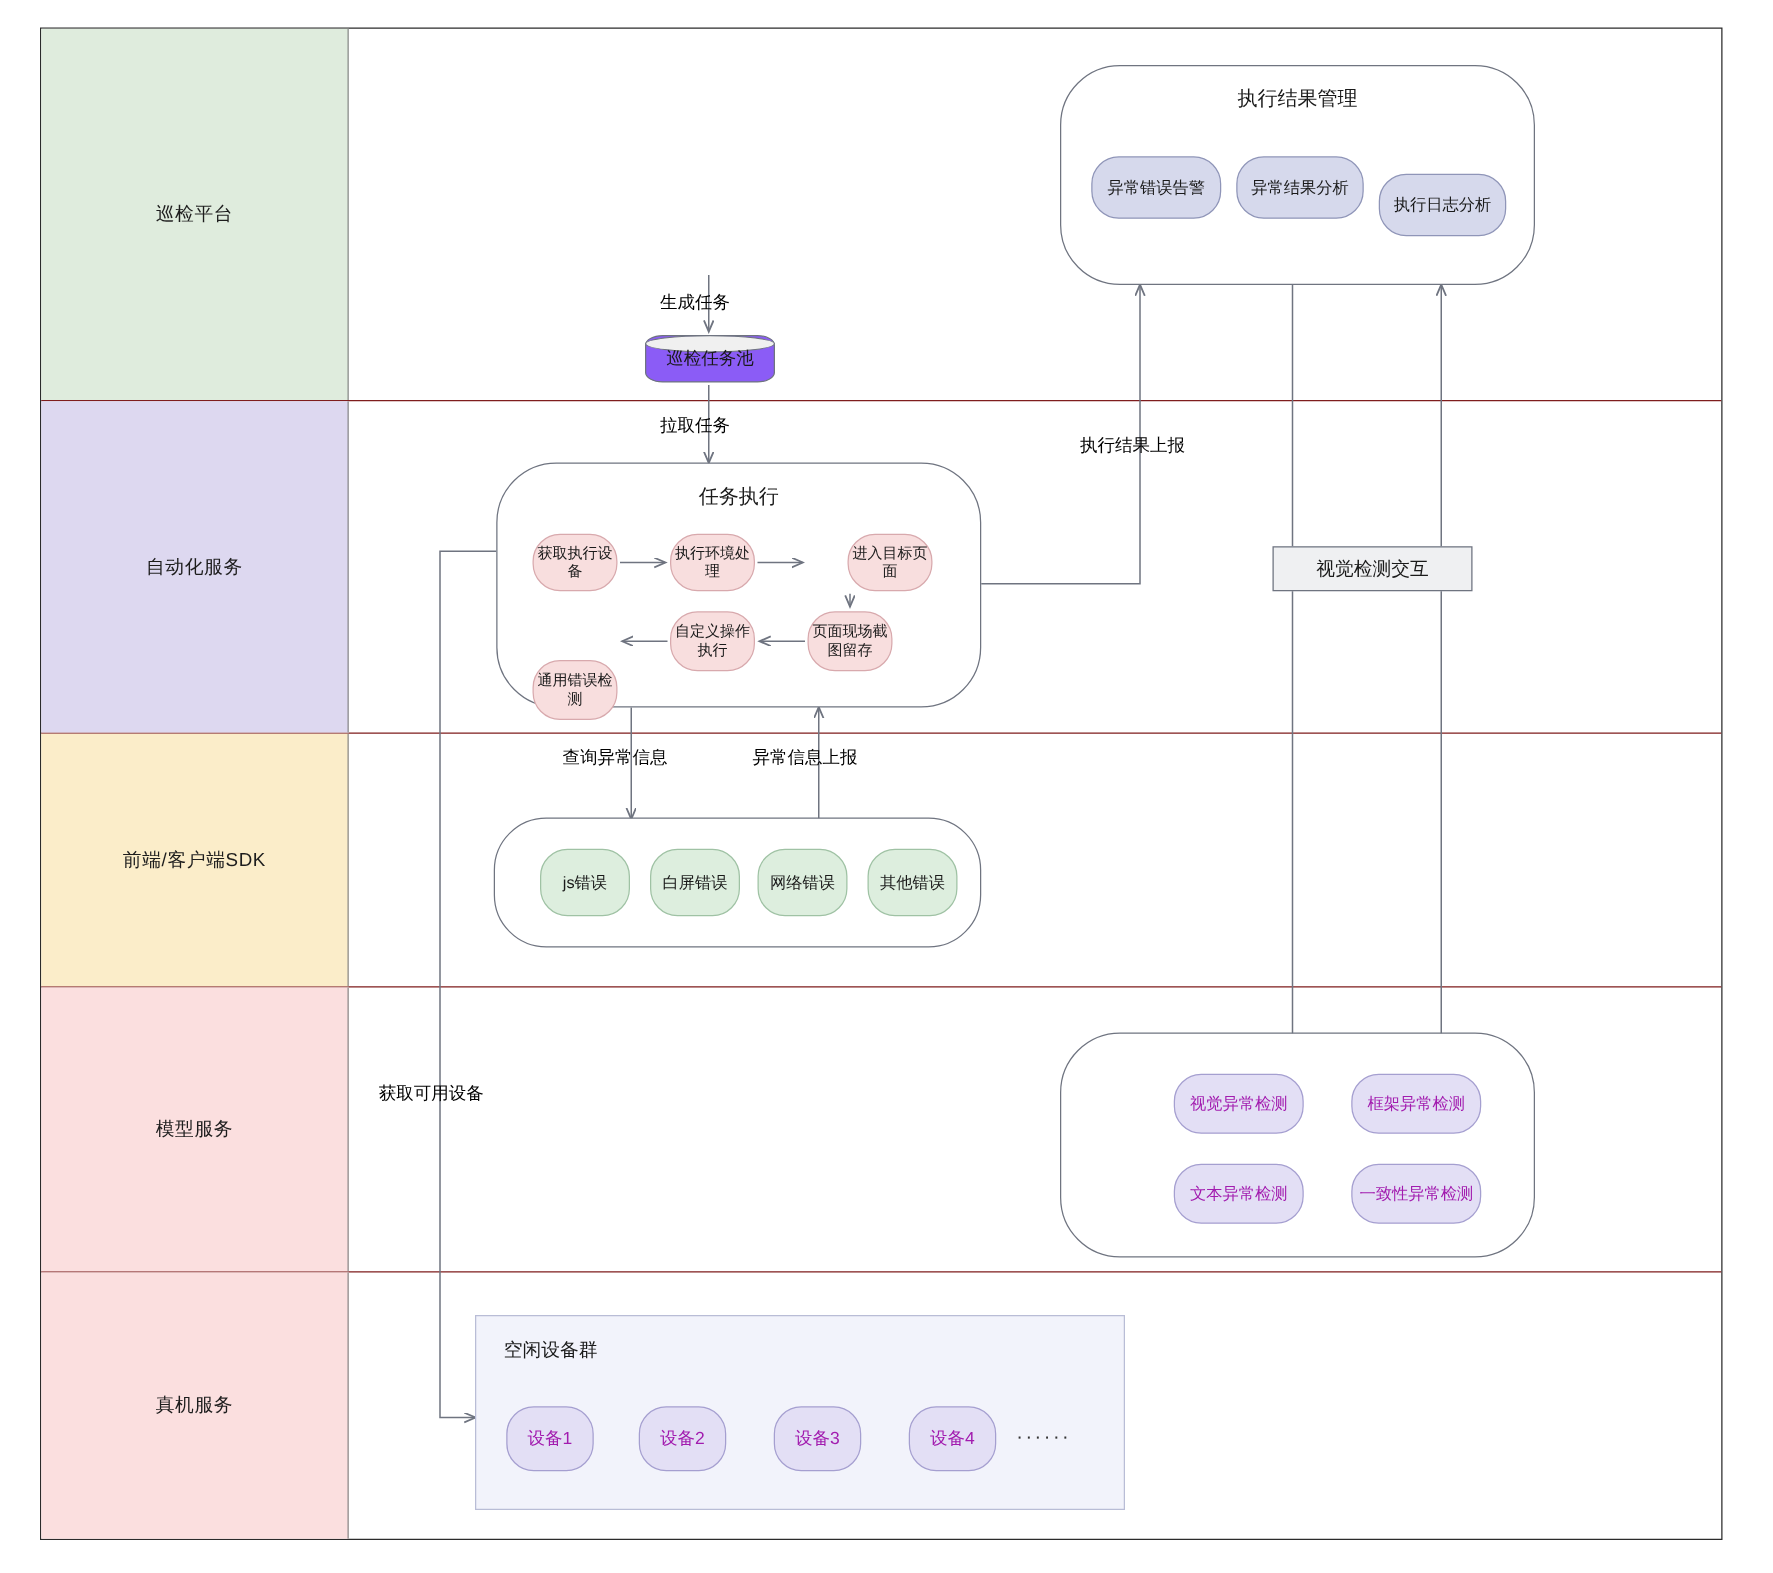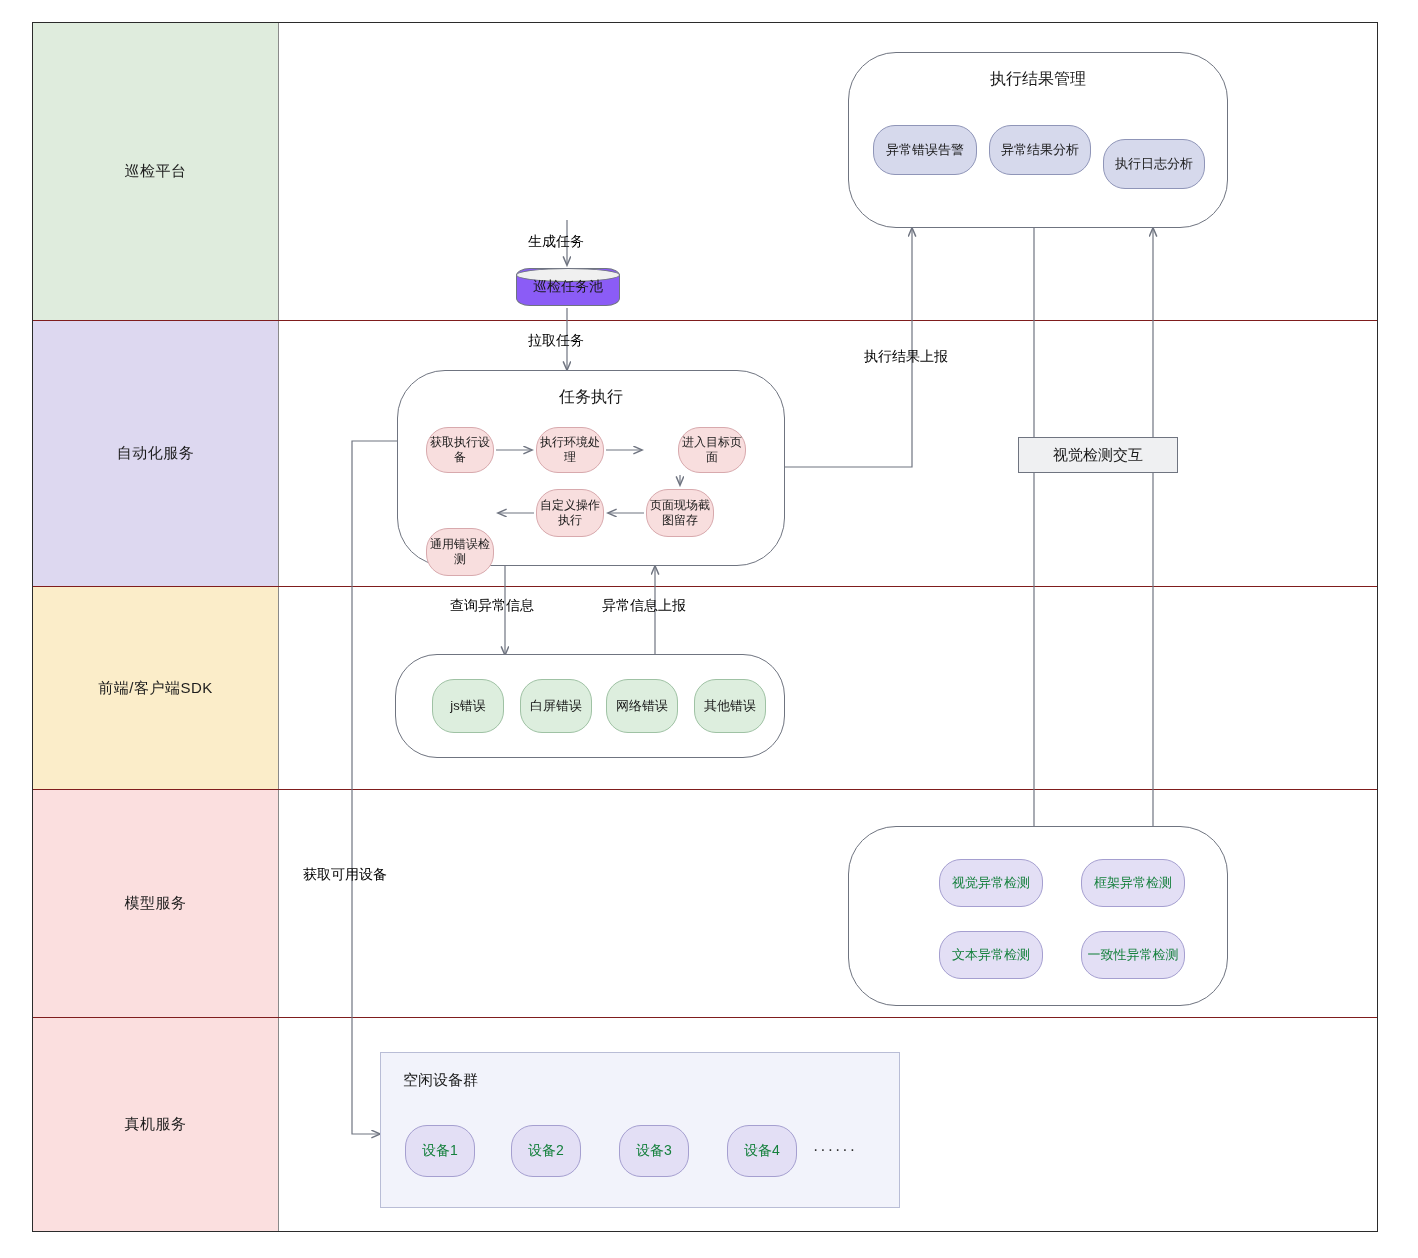--- a/index.html
+++ b/index.html
@@ -15,21 +15,21 @@
   .lane-head span{font-size:15px;color:#1d1d1d;letter-spacing:.5px;}
 
   .group{position:absolute;box-sizing:border-box;border:1.2px solid #6f7480;border-radius:48px;background:#fff;}
   .group-title{position:absolute;left:0;right:0;top:16px;text-align:center;font-size:16px;color:#1a1a1a;}
 
   .pill{position:absolute;box-sizing:border-box;border-radius:22px;display:flex;align-items:center;
         justify-content:center;text-align:center;line-height:1.25;}
   .pill-blue{background:#d6d9ec;border:1.1px solid #8f95b8;color:#1a1a1a;}
   .pill-pink{background:#f8dede;border:1.1px solid #d8a9ad;color:#1a1a1a;}
   .pill-green{background:#ddeede;border:1.1px solid #9fc2a4;color:#1a1a1a;}
-  .pill-violet{background:#e3dff5;border:1.1px solid #a59fd0;color:#15803d;}
+  .pill-violet{background:#e3dff5;border:1.1px solid #a59fd0;color:#a21caf;}
 
   .cyl{position:absolute;box-sizing:border-box;background:#8b5cf6;border:1.2px solid #6f7480;
        border-radius:14px/8px;display:flex;align-items:center;justify-content:center;font-size:14px;color:#1a1a1a;}
   .cyl:before{content:"";position:absolute;left:-1.2px;right:-1.2px;top:-1.2px;height:14px;
               border:1.2px solid #6f7480;border-radius:50%;background:#f0f0f0;box-sizing:border-box;}
   .cyl span{position:relative;z-index:2;}
 
   .rectbox{position:absolute;box-sizing:border-box;background:#eff0f2;border:1.2px solid #6f7480;
            display:flex;align-items:center;justify-content:center;font-size:15px;color:#1a1a1a;z-index:5;}
 

